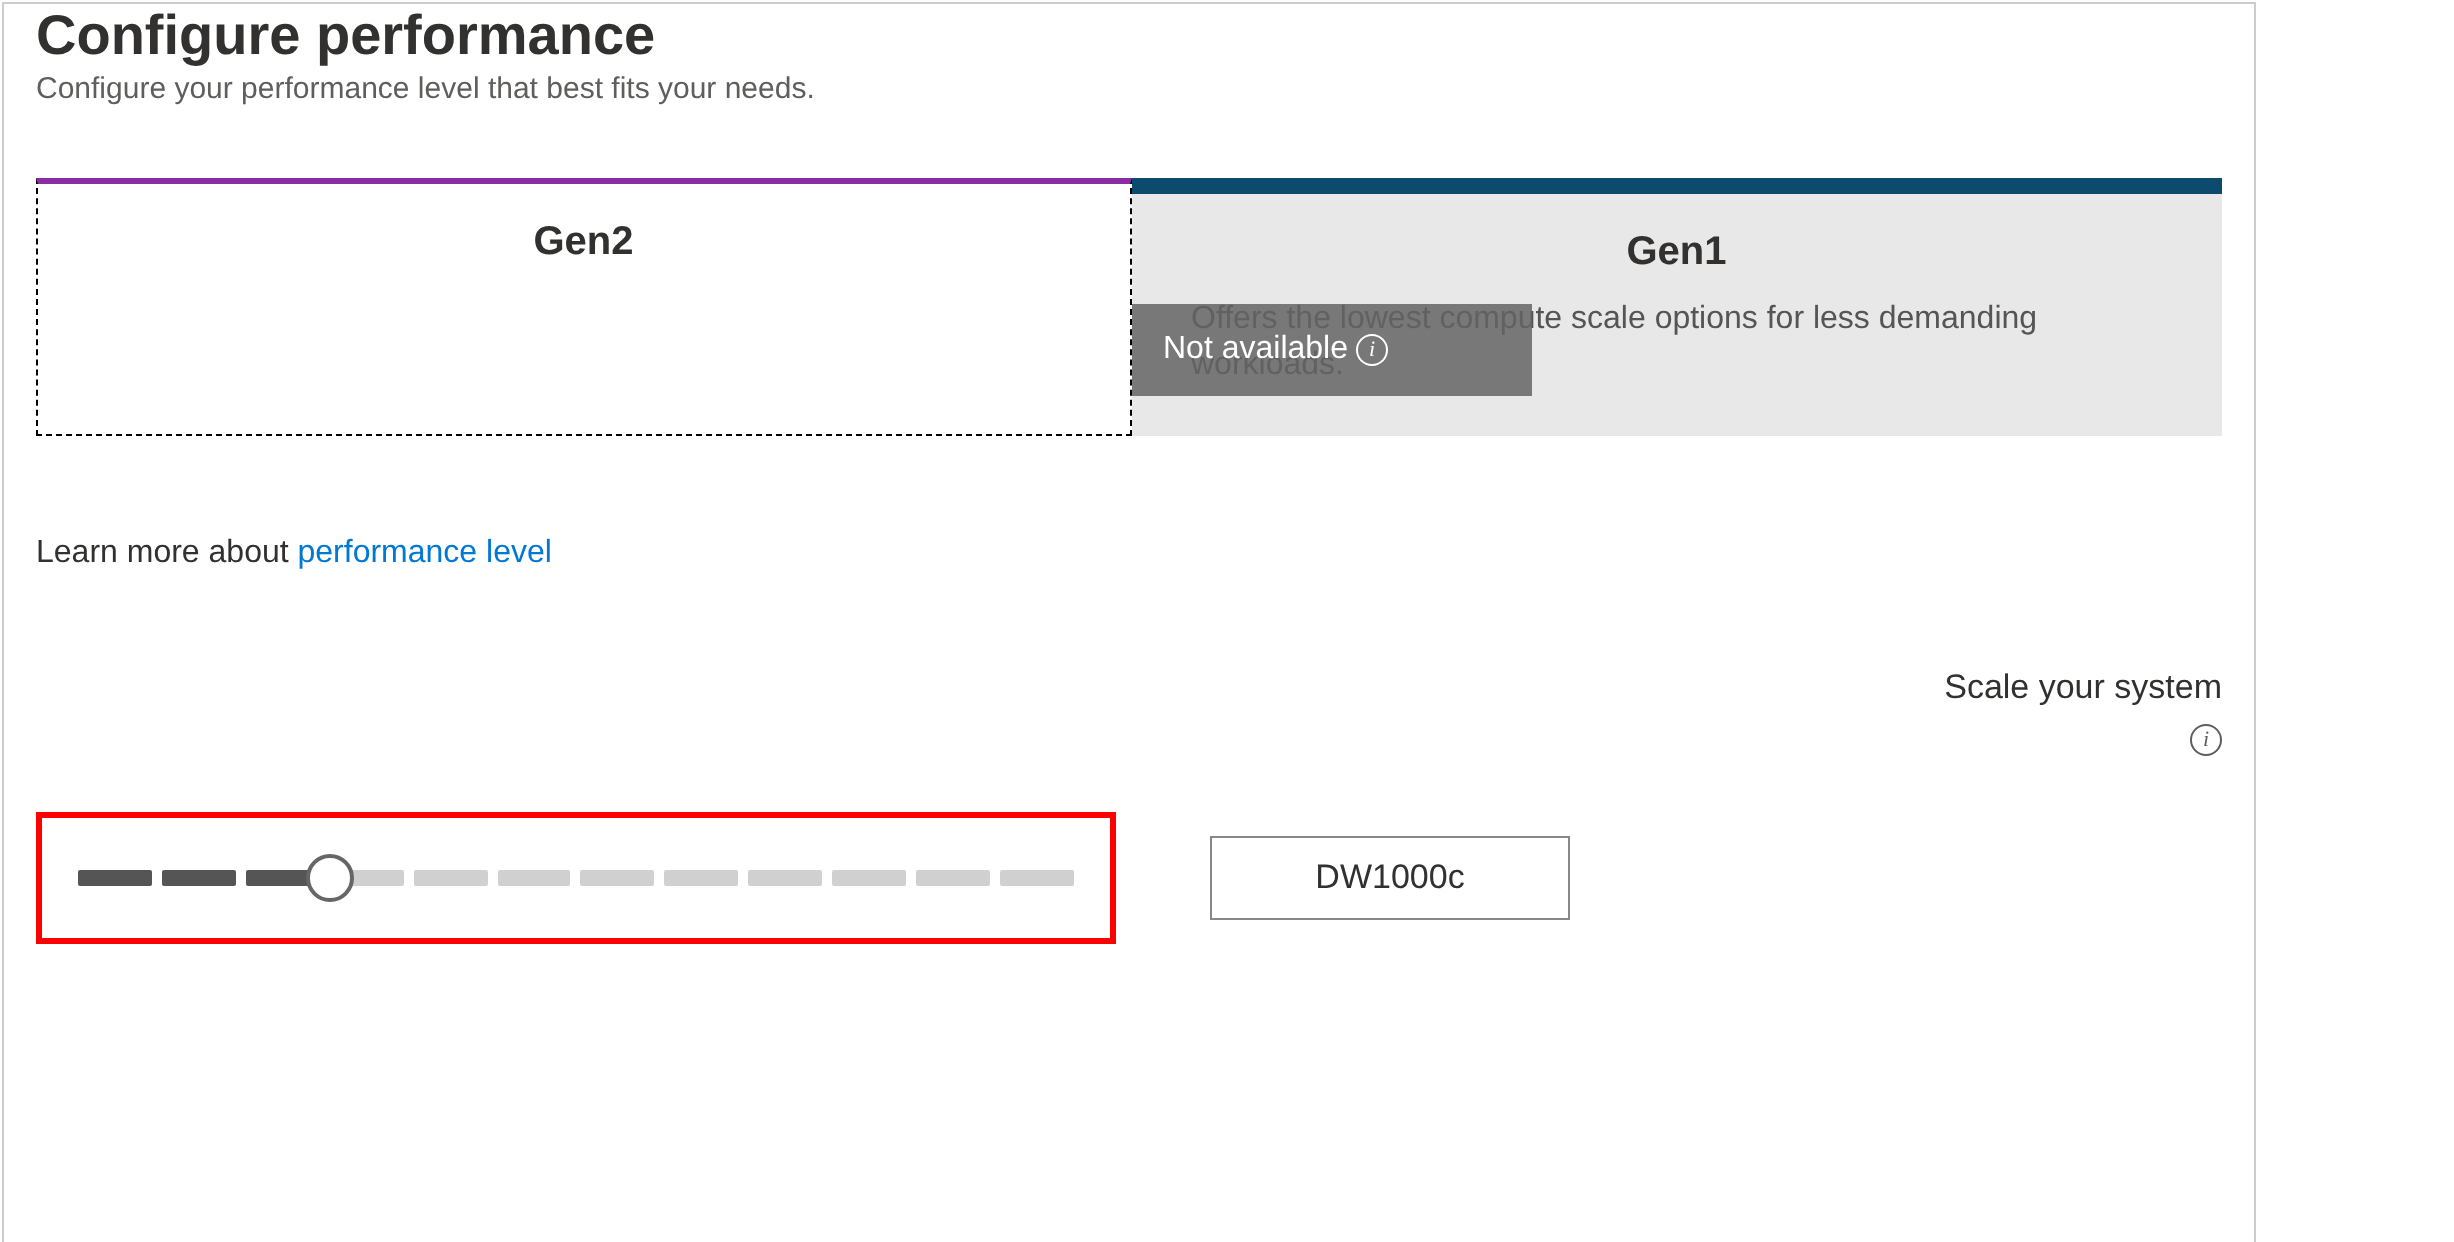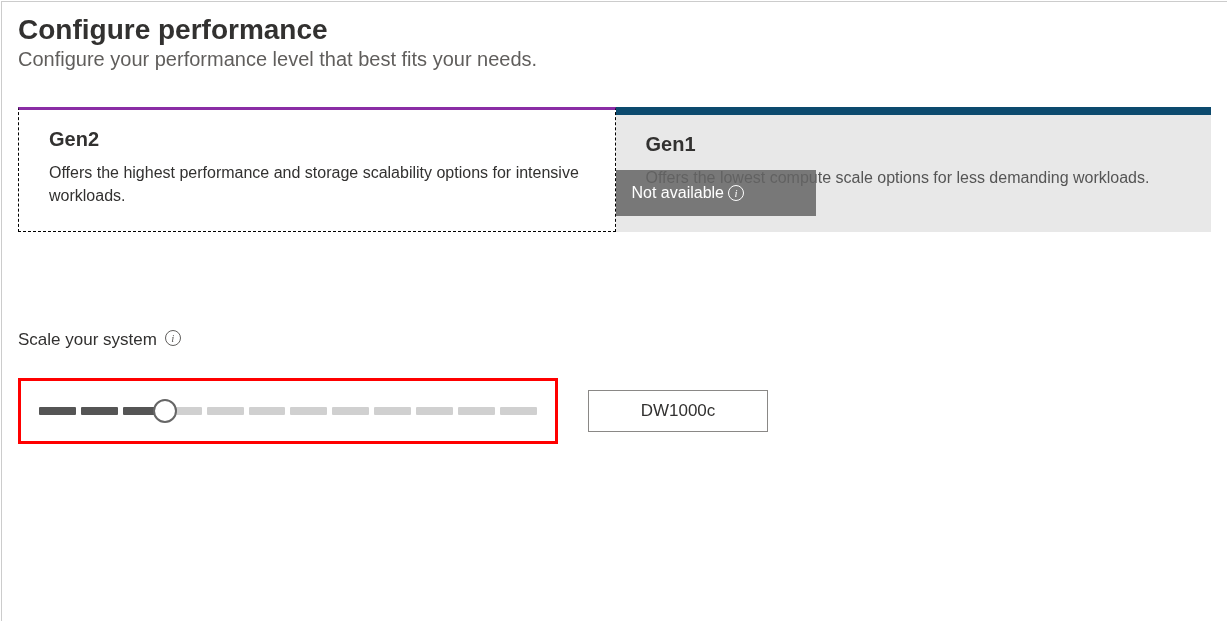--- a/index.html
+++ b/index.html
@@ -4,33 +4,33 @@
   <style>
     * { box-sizing: border-box; margin: 0; padding: 0; }
     body {
       font-family: "Segoe UI", -apple-system, sans-serif;
       color: #323130;
       background: #fff;
       padding: 1px;
     }
     .panel {
       border: 1px solid #ccc;
-      width: 1227px;
+      width: 1127px;
       height: 621px;
-      padding: 12px 16px 16px 16px;
+      padding: 0 16px 16px 16px;
       position: relative;
     }
     .title {
       font-size: 28px;
       font-weight: 600;
       color: #323130;
       margin-bottom: 2px;
     }
     .subtitle {
-      font-size: 20px;
+      font-size: 15px;
       color: #605e5c;
       margin-bottom: 36px;
     }
     .tabs {
       display: flex;
       width: 100%;
     }
     .tab {
       flex: 1;
       padding: 18px 30px 24px 30px;
@@ -42,20 +42,21 @@
       background: #fff;
     }
     .tab-gen1 {
       background: #e8e8e8;
       border-top: 8px solid #0c4a6e;
       position: relative;
     }
     .tab-title {
       font-size: 20px;
       font-weight: 700;
+      text-align: center;
       margin-bottom: 10px;
     }
     .tab-desc {
       font-size: 16px;
       color: #323130;
       line-height: 1.45;
     }
     .tab-gen1 .tab-desc { color: #555; }
     .tab-start {
       font-size: 16px;
@@ -95,29 +96,30 @@
       margin-top: 50px;
       font-size: 16px;
     }
     .learn-right { margin-right: 140px; }
     a.link { color: #0078d4; text-decoration: none; }
     .scale-label {
       margin-top: 48px;
       font-size: 17px;
       color: #323130;
       display: flex;
-      align-items: flex-start;
+      align-items: flex-end;
       gap: 8px;
+      flex-direction: column;
     }
     .scale-label .info-icon { color: #605e5c; }
     .slider-row {
       margin-top: 28px;
       display: flex;
       align-items: center;
-      gap: 30px;
+      gap: 47px;
     }
     .slider-box {
       border: 3.5px solid #ff0000;
       padding: 26px 18px;
       width: 540px;
     }
     .slider-track {
       position: relative;
       height: 8px;
       width: 100%;
@@ -154,35 +156,37 @@
 
 <div class="panel">
 
   <h1 class="title">Configure performance</h1>
   <div class="subtitle">Configure your performance level that best fits your needs.</div>
 
   <div class="tabs">
 
     <div class="tab tab-gen2">
       <div class="tab-title">Gen2</div>
-      <div class="tab-desc">Offers the highest performance and storage scalability options for intensive workloads.</div>
     </div>
 
     <div class="tab tab-gen1">
       <div class="tab-title">Gen1</div>
       <div class="tab-desc">Offers the lowest compute scale options for less demanding workloads.</div>
       <div class="na-overlay">
         <span>Not available</span>
         <span class="info-icon">i</span>
       </div>
     </div>
 
   </div>
 
   <div class="learn-row">
+    <div>
+      <span>Learn more about </span><a href="#" class="link">performance level</a>
+    </div>
   </div>
 
   <div class="scale-label">
     <span>Scale your system</span>
     <span class="info-icon">i</span>
   </div>
 
   <div class="slider-row">
     <div class="slider-box">
       <div class="slider-track" id="slider-track">

